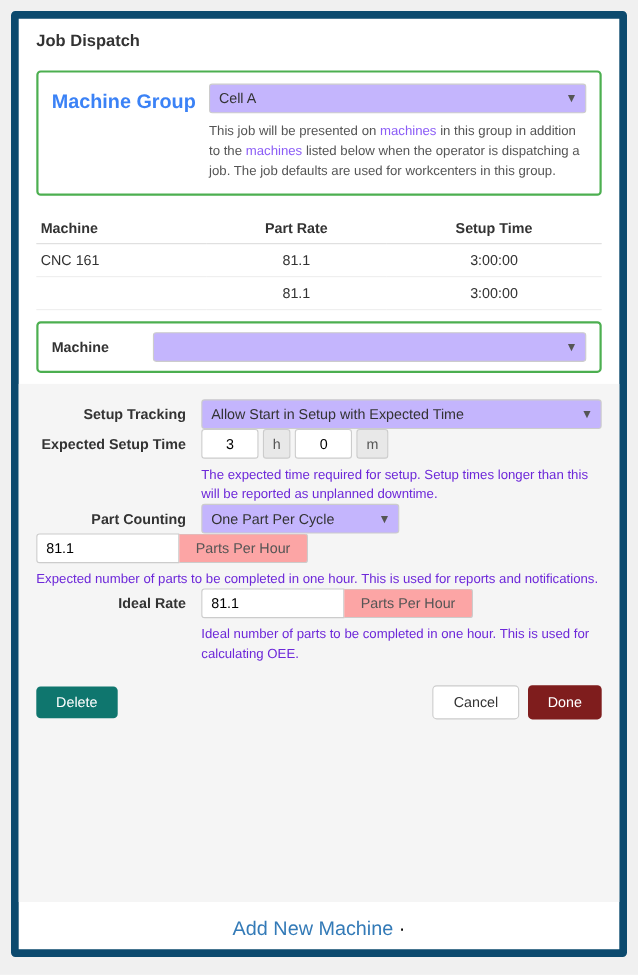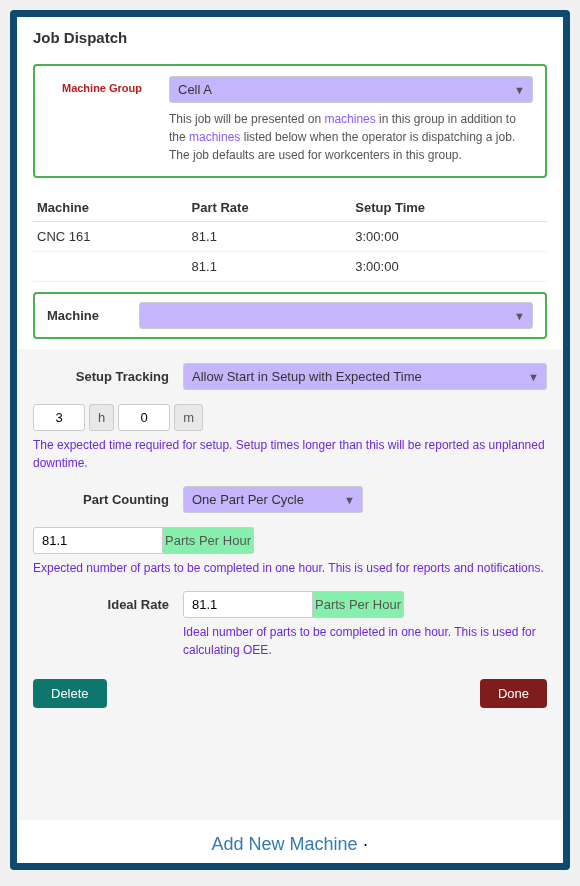--- a/index.html
+++ b/index.html
@@ -35,22 +35,22 @@
       margin: 8px 16px 16px 16px;
       padding: 10px 12px 12px 12px;
     }
     .machine-group-row {
       display: flex;
       align-items: flex-start;
       gap: 12px;
     }
     .machine-group-label {
       font-weight: bold;
-      font-size: 11px;
-      color: #b91c1c;
+      font-size: 18px;
+      color: #3b82f6;
       min-width: 110px;
       padding-top: 6px;
       text-align: center;
     }
     .machine-group-right {
       flex: 1;
     }
     .select-wrapper {
       position: relative;
       display: inline-block;
@@ -96,21 +96,21 @@
     }
     .machines-table th {
       text-align: left;
       font-weight: bold;
       font-size: 13px;
       color: #333;
       padding: 6px 4px;
       border-bottom: 1px solid #ddd;
     }
     .machines-table th.right, .machines-table td.right {
-      text-align: left;
+      text-align: center;
     }
     .machines-table td {
       padding: 7px 4px;
       font-size: 13px;
       color: #333;
       border-bottom: 1px solid #eee;
     }
     .machine-select-section {
       border: 2px solid #4caf50;
       border-radius: 4px;
@@ -132,21 +132,20 @@
     }
     .form-section {
       background: #f5f5f5;
       margin-top: 10px;
       padding: 14px 16px;
       flex: 1;
     }
     .form-row {
       display: flex;
       align-items: flex-start;
-      margin-bottom: 14px;
     }
     .form-label {
       font-weight: bold;
       font-size: 13px;
       color: #333;
       min-width: 150px;
       padding-top: 6px;
       text-align: right;
       padding-right: 14px;
     }
@@ -187,25 +186,25 @@
     }
     .rate-input {
       border: 1px solid #ccc;
       border-radius: 3px 0 0 3px;
       padding: 5px 8px;
       font-size: 13px;
       width: 130px;
       background: #fff;
     }
     .rate-unit {
-      background: #86efac;
+      background: #fca5a5;
       border: 1px solid #ccc;
       border-left: none;
       border-radius: 0 3px 3px 0;
-      padding: 5px 2px;
+      padding: 5px 15px;
       font-size: 13px;
       color: #555;
       white-space: nowrap;
     }
     .button-row {
       display: flex;
       justify-content: space-between;
       align-items: center;
       margin-top: 20px;
     }
@@ -319,20 +318,21 @@
         <div class="select-wrapper">
           <select>
             <option>Allow Start in Setup with Expected Time</option>
           </select>
           <span class="select-arrow">▼</span>
         </div>
       </div>
     </div>
 
     <div class="form-row">
+      <div class="form-label">Expected Setup Time</div>
       <div class="form-field">
         <div class="setup-time-row">
           <input type="text" class="setup-time-input" value="3" style="">
           <span class="setup-time-unit">h</span>
           <input type="text" class="setup-time-input" value="0" style="">
           <span class="setup-time-unit">m</span>
         </div>
         <div class="hint-text">The expected time required for setup. Setup times longer than this will be reported as unplanned downtime.</div>
       </div>
     </div>
@@ -366,20 +366,21 @@
           <input type="text" class="rate-input" value="81.1" style="">
           <span class="rate-unit">Parts Per Hour</span>
         </div>
         <div class="hint-text">Ideal number of parts to be completed in one hour. This is used for calculating OEE.</div>
       </div>
     </div>
 
     <div class="button-row">
       <button class="btn-delete">Delete</button>
       <div class="btn-right">
+        <button class="btn-cancel">Cancel</button>
         <button class="btn-done">Done</button>
       </div>
     </div>
 
   </div>
 
   <div class="add-new-machine">
     <a href="#">Add New Machine</a>
     <span> ·</span>
   </div>

